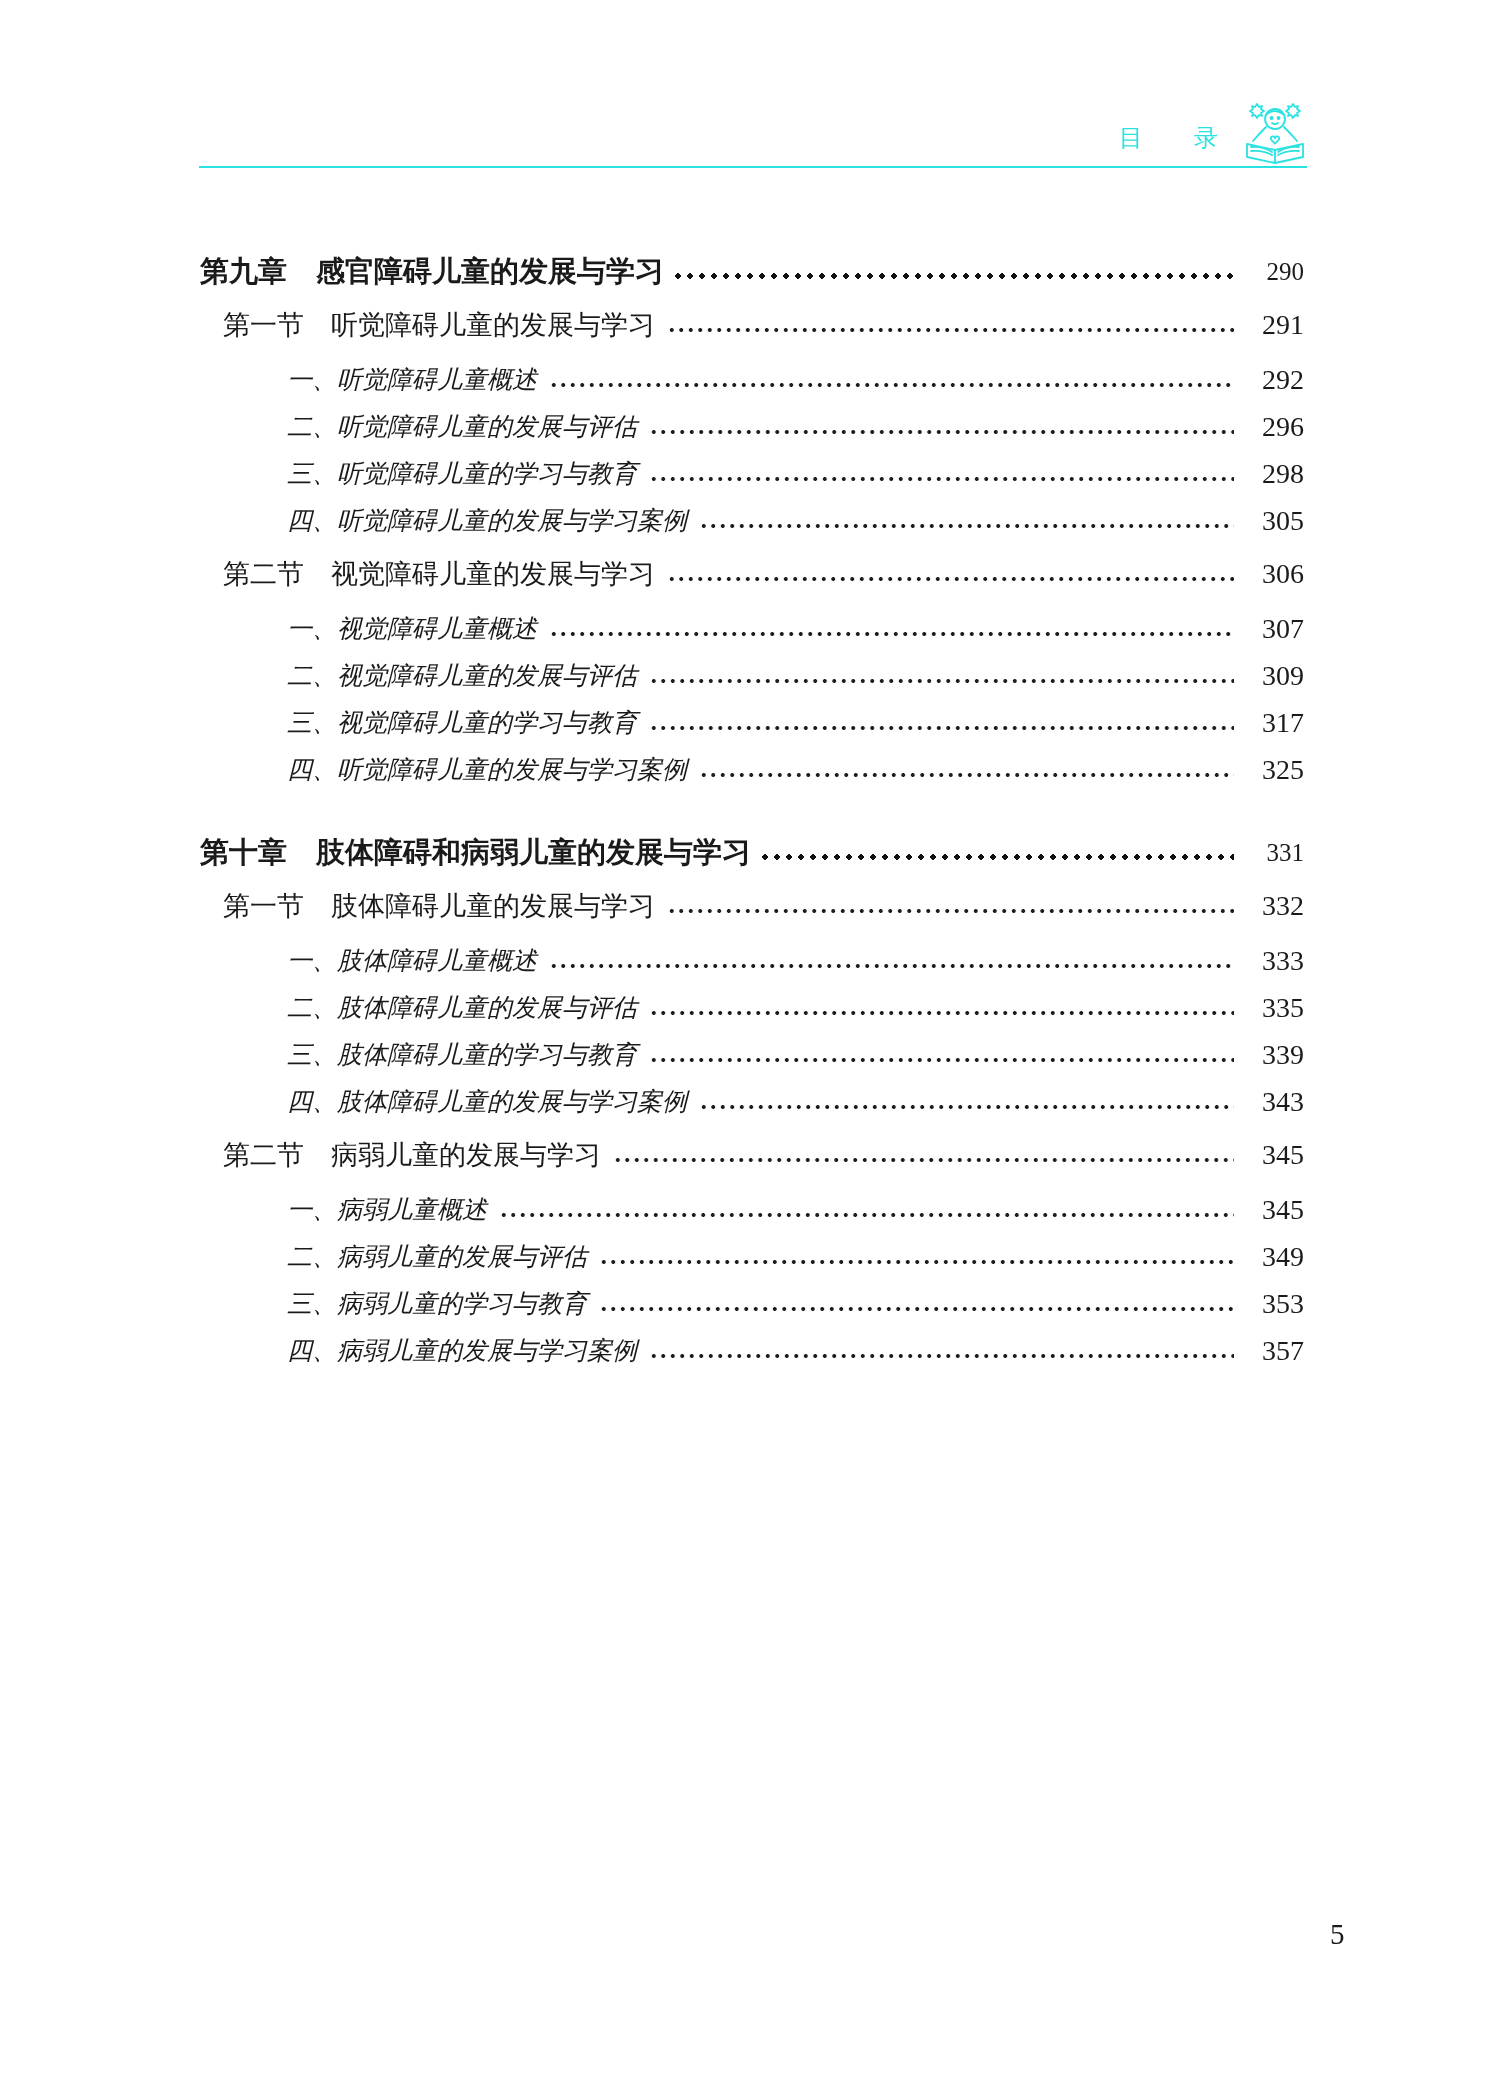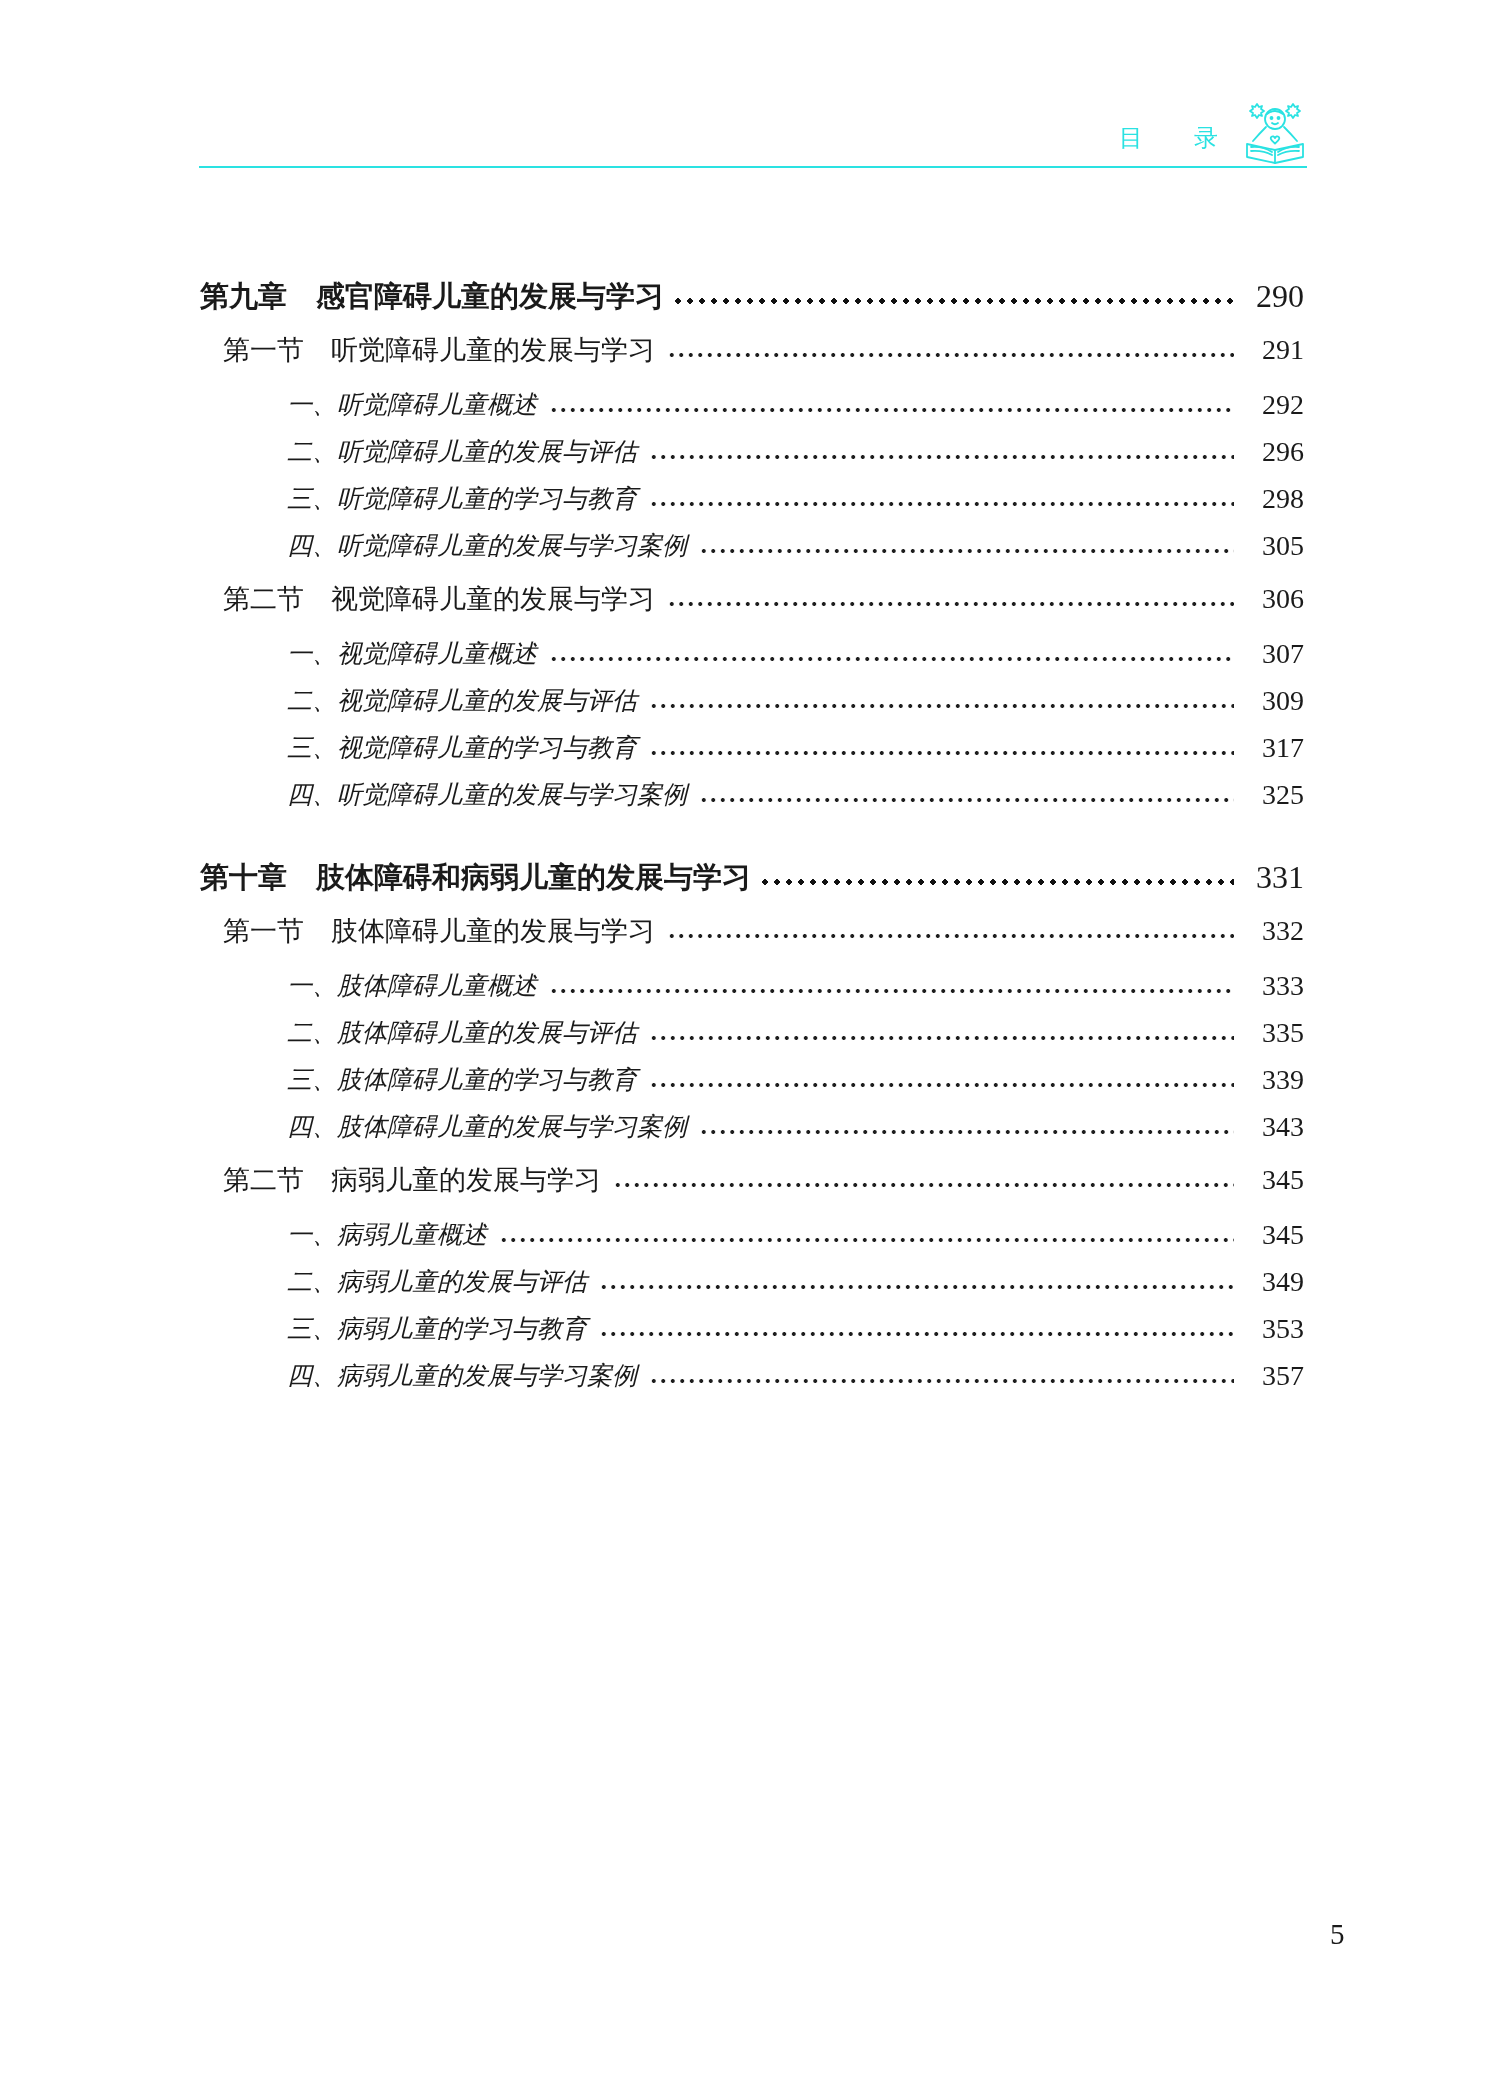--- a/index.html
+++ b/index.html
@@ -23,21 +23,21 @@
   }
   .hicon { position:absolute; left:1241px; top:100px; }
   .hrule {
     position:absolute; left:199px; top:166px;
     width:1108px; height:2px;
     background:#2ae2e2;
   }
 
   
   .toc {
-    position:absolute; left:200px; top:273px; width:1104px;
+    position:absolute; left:200px; top:248px; width:1104px;
   }
   .row { display:flex; align-items:center; height:47px; }
   .row.chapter {
     font-family:"Liberation Sans", sans-serif;
     font-weight:bold; font-size:29px;
     margin-top:36px;
   }
   .row.chapter:first-child { margin-top:0; }
   .row.section {
     font-family:"Liberation Serif", serif;
@@ -63,21 +63,21 @@
     background-image:radial-gradient(circle, #111111 2.6px, transparent 2.9px);
     background-size:12px 12px;
     margin-left:8px;
   }
   .pagenum {
     flex:0 0 auto; min-width:60px; text-align:right;
     font-family:"Liberation Serif", serif;
     font-style:normal; font-weight:normal;
     font-size:28px;
   }
-  .row.chapter .pagenum { font-size:32px; }
+  .row.chapter .pagenum { font-size:25px; }
 
   
   .footer-num {
     position:absolute; left:1330px; top:1918px;
     font-family:"Liberation Serif", serif;
     font-size:29px;
   }
 </style>
 </head>
 <body>

